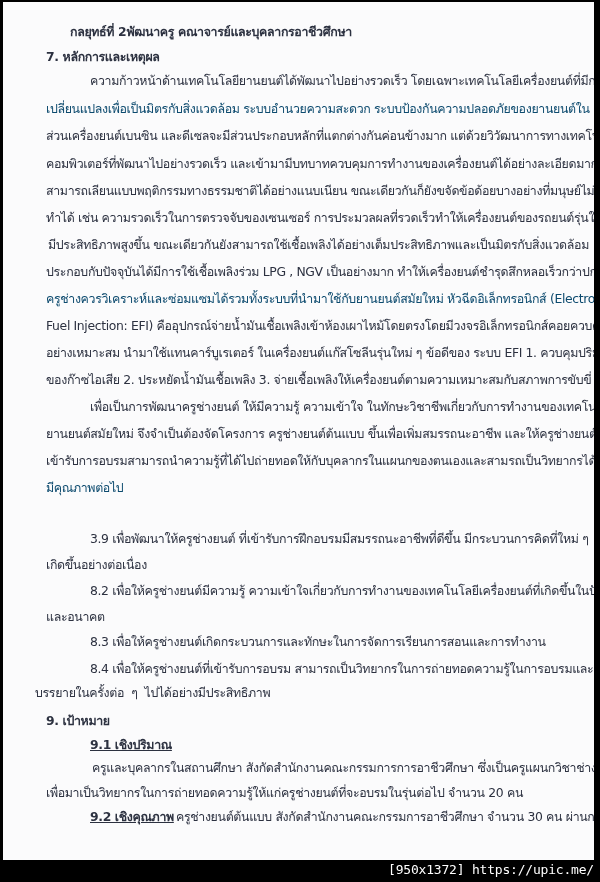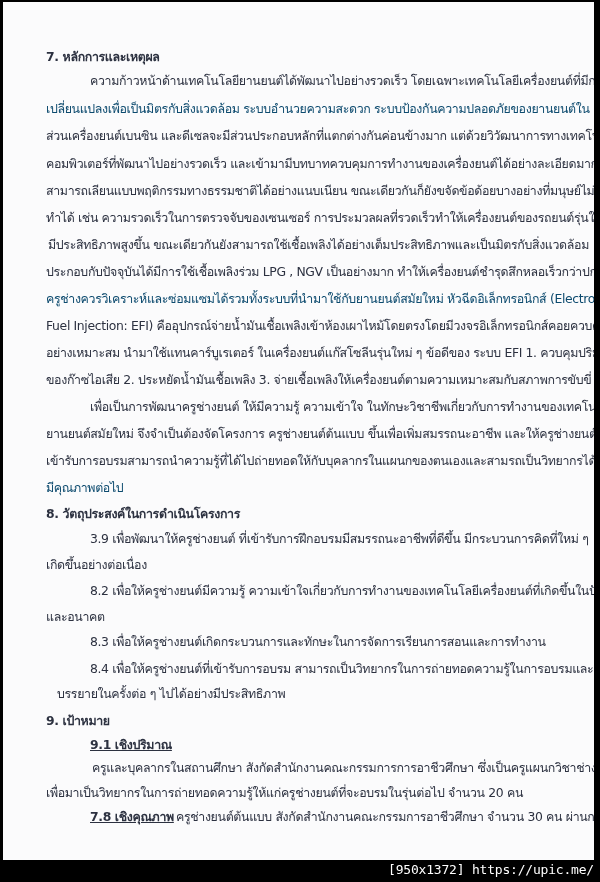--- a/index.html
+++ b/index.html
@@ -51,20 +51,21 @@
     font-size: 13px;
     line-height: 16px;
     letter-spacing: -0.2px;
   }
 </style>
 </head>
 <body>
 
 <div class="page">
 
+  <div class="line bold" style="left:67px;top:21px;">กลยุทธ์ที่ 2พัฒนาครู คณาจารย์และบุคลากรอาชีวศึกษา</div>
 
   <div class="line bold" style="left:43px;top:46px;">7.  หลักการและเหตุผล</div>
 
   <div>
     <div class="line" style="left:87px;top:70px;">ความก้าวหน้าด้านเทคโนโลยียานยนต์ได้พัฒนาไปอย่างรวดเร็ว โดยเฉพาะเทคโนโลยีเครื่องยนต์ที่มีการ</div>
     <div class="line faint" style="left:43px;top:98px;">เปลี่ยนแปลงเพื่อเป็นมิตรกับสิ่งแวดล้อม ระบบอำนวยความสะดวก ระบบป้องกันความปลอดภัยของยานยนต์ใน</div>
     <div class="line" style="left:43px;top:125px;">ส่วนเครื่องยนต์เบนซิน และดีเซลจะมีส่วนประกอบหลักที่แตกต่างกันค่อนข้างมาก แต่ด้วยวิวัฒนาการทางเทคโนโลยี</div>
     <div class="line" style="left:43px;top:153px;">คอมพิวเตอร์ที่พัฒนาไปอย่างรวดเร็ว  และเข้ามามีบทบาทควบคุมการทำงานของเครื่องยนต์ได้อย่างละเอียดมากขึ้น</div>
     <div class="line" style="left:43px;top:180px;">สามารถเลียนแบบพฤติกรรมทางธรรมชาติได้อย่างแนบเนียน ขณะเดียวกันก็ยังขจัดข้อด้อยบางอย่างที่มนุษย์ไม่ อาจ</div>
     <div class="line" style="left:43px;top:207px;">ทำได้ เช่น ความรวดเร็วในการตรวจจับของเซนเซอร์ การประมวลผลที่รวดเร็วทำให้เครื่องยนต์ของรถยนต์รุ่นใหม่ๆ</div>
@@ -73,37 +74,36 @@
     <div class="line faint" style="left:43px;top:288px;">ครูช่างควรวิเคราะห์และซ่อมแซมได้รวมทั้งระบบที่นำมาใช้กับยานยนต์สมัยใหม่  หัวฉีดอิเล็กทรอนิกส์ (Electronic</div>
     <div class="line" style="left:43px;top:315px;">Fuel  Injection:  EFI) คืออุปกรณ์จ่ายน้ำมันเชื้อเพลิงเข้าห้องเผาไหม้โดยตรงโดยมีวงจรอิเล็กทรอนิกส์คอยควบคุม</div>
     <div class="line" style="left:43px;top:342px;">อย่างเหมาะสม นำมาใช้แทนคาร์บูเรเตอร์ ในเครื่องยนต์แก๊สโซลีนรุ่นใหม่ ๆ ข้อดีของ ระบบ EFI 1. ควบคุมปริมาณ</div>
     <div class="line" style="left:43px;top:369px;">ของก๊าซไอเสีย  2. ประหยัดน้ำมันเชื้อเพลิง 3. จ่ายเชื้อเพลิงให้เครื่องยนต์ตามความเหมาะสมกับสภาพการขับขี่</div>
     <div class="line" style="left:87px;top:396px;">เพื่อเป็นการพัฒนาครูช่างยนต์ ให้มีความรู้ ความเข้าใจ ในทักษะวิชาชีพเกี่ยวกับการทำงานของเทคโนโลยี</div>
     <div class="line" style="left:43px;top:423px;">ยานยนต์สมัยใหม่ จึงจำเป็นต้องจัดโครงการ ครูช่างยนต์ต้นแบบ ขึ้นเพื่อเพิ่มสมรรถนะอาชีพ และให้ครูช่างยนต์ที่</div>
     <div class="line" style="left:43px;top:450px;">เข้ารับการอบรมสามารถนำความรู้ที่ได้ไปถ่ายทอดให้กับบุคลากรในแผนกของตนเองและสามรถเป็นวิทยากรได้อย่าง</div>
     <div class="line faint" style="left:43px;top:477px;">มีคุณภาพต่อไป</div>
   </div>
 
-  <div class="line bold" style="left:43px;top:503px;">8.  วัตถุประสงค์ในการดำเนินโครงการ</div>
 
   <div>
     <div class="line" style="left:87px;top:528px;">3.9 เพื่อพัฒนาให้ครูช่างยนต์ ที่เข้ารับการฝึกอบรมมีสมรรถนะอาชีพที่ดีขึ้น มีกระบวนการคิดที่ใหม่ ๆ</div>
     <div class="line" style="left:43px;top:554px;">เกิดขึ้นอย่างต่อเนื่อง</div>
     <div class="line" style="left:87px;top:580px;">8.2 เพื่อให้ครูช่างยนต์มีความรู้ ความเข้าใจเกี่ยวกับการทำงานของเทคโนโลยีเครื่องยนต์ที่เกิดขึ้นในปัจจุบัน</div>
     <div class="line" style="left:43px;top:606px;">และอนาคต</div>
     <div class="line" style="left:87px;top:631px;">8.3  เพื่อให้ครูช่างยนต์เกิดกระบวนการและทักษะในการจัดการเรียนการสอนและการทำงาน</div>
     <div class="line" style="left:87px;top:658px;">8.4  เพื่อให้ครูช่างยนต์ที่เข้ารับการอบรม สามารถเป็นวิทยากรในการถ่ายทอดความรู้ในการอบรมและ</div>
-    <div class="line" style="left:54px;top:683px;">บรรยายในครั้งต่อ ๆ ไปได้อย่างมีประสิทธิภาพ</div>
+    <div class="line" style="left:32px;top:683px;font-family:Liberation Mono, monospace;">บรรยายในครั้งต่อ ๆ ไปได้อย่างมีประสิทธิภาพ</div>
   </div>
 
   <div class="line bold" style="left:43px;top:710px;">9. เป้าหมาย</div>
 
   <div class="line u" style="left:87px;top:734px;">9.1 เชิงปริมาณ</div>
   <div class="line" style="left:89px;top:757px;">ครูและบุคลากรในสถานศึกษา สังกัดสำนักงานคณะกรรมการการอาชีวศึกษา ซึ่งเป็นครูแผนกวิชาช่างยนต์</div>
   <div class="line" style="left:43px;top:782px;">เพื่อมาเป็นวิทยากรในการถ่ายทอดความรู้ให้แก่ครูช่างยนต์ที่จะอบรมในรุ่นต่อไป  จำนวน 20 คน</div>
 
-  <div class="line u" style="left:87px;top:806px;">7.8 เชิงคุณภาพ</div>
+  <div class="line u" style="left:87px;top:806px;">9.2 เชิงคุณภาพ</div>
   <div class="line" style="left:173px;top:806px;">ครูช่างยนต์ต้นแบบ สังกัดสำนักงานคณะกรรมการอาชีวศึกษา จำนวน 30 คน ผ่านการ</div>
 
 </div>
 
 <div class="footer-bar"></div>
 <div class="watermark">[950x1372] https://upic.me/</div>
 
 </body></html>

